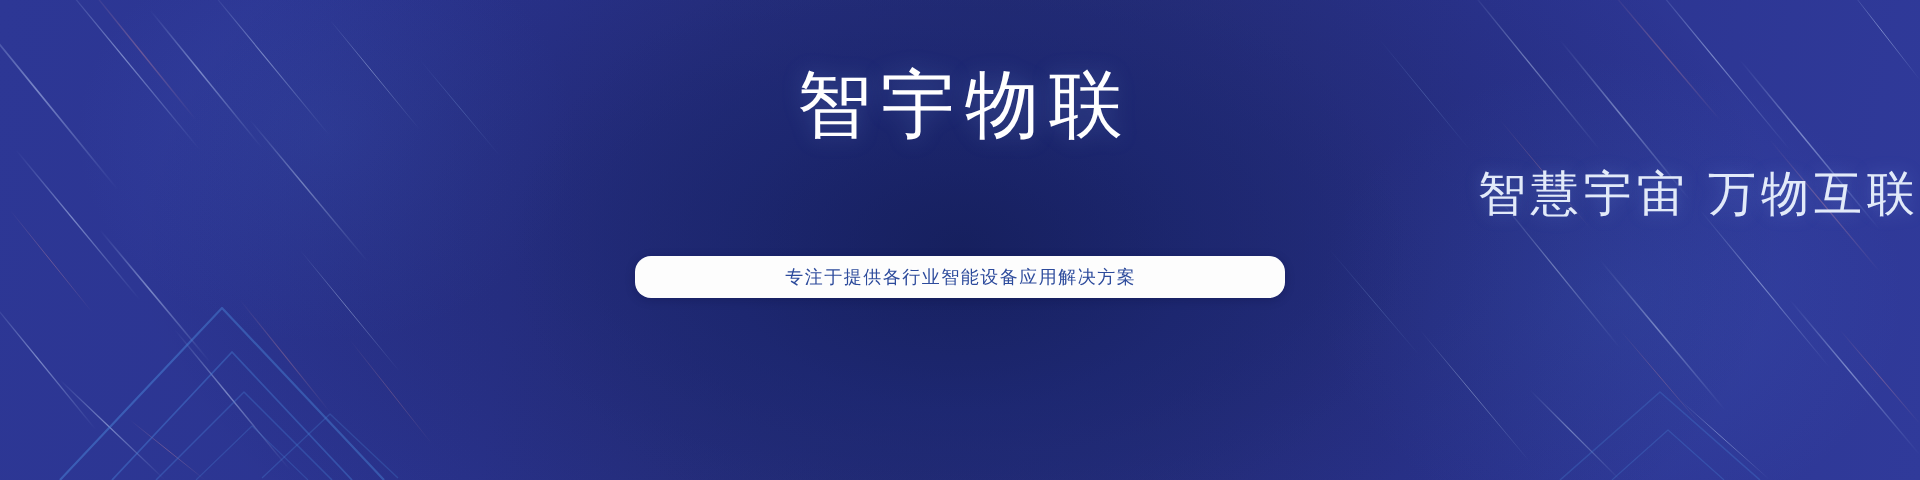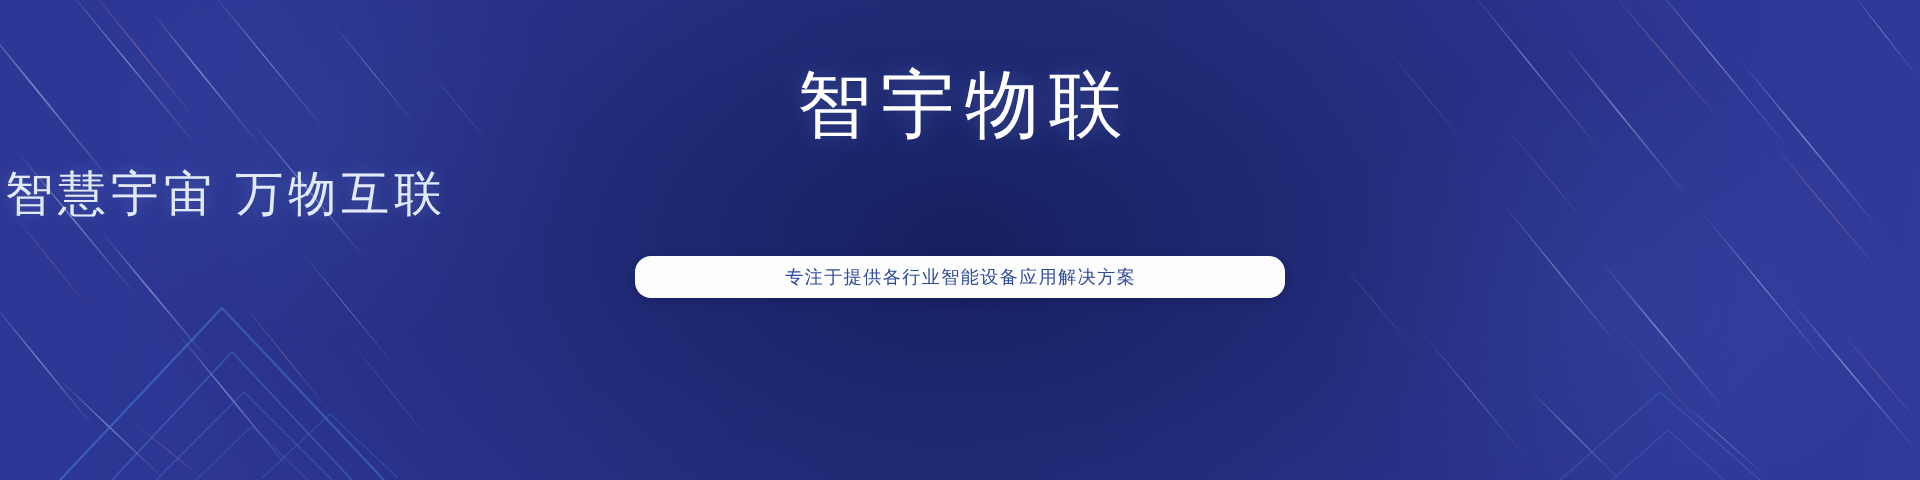--- a/index.html
+++ b/index.html
@@ -74,21 +74,21 @@
     text-indent: 10px;
     text-shadow: 0 0 22px rgba(150,190,255,0.25);
   }
   #subtitle {
     margin: 0;
     padding: 0;
     position: absolute;
     top: 170px;
     left: 0;
     right: 0;
-    text-align: left;
+    text-align: right;
     color: #e2eaf9;
     font-size: 48px;
     line-height: 1;
     font-weight: 300;
     letter-spacing: 5px;
     text-indent: 5px;
     text-shadow: 0 0 18px rgba(140,180,250,0.3);
   }
   #tagline-button {
     position: absolute;

